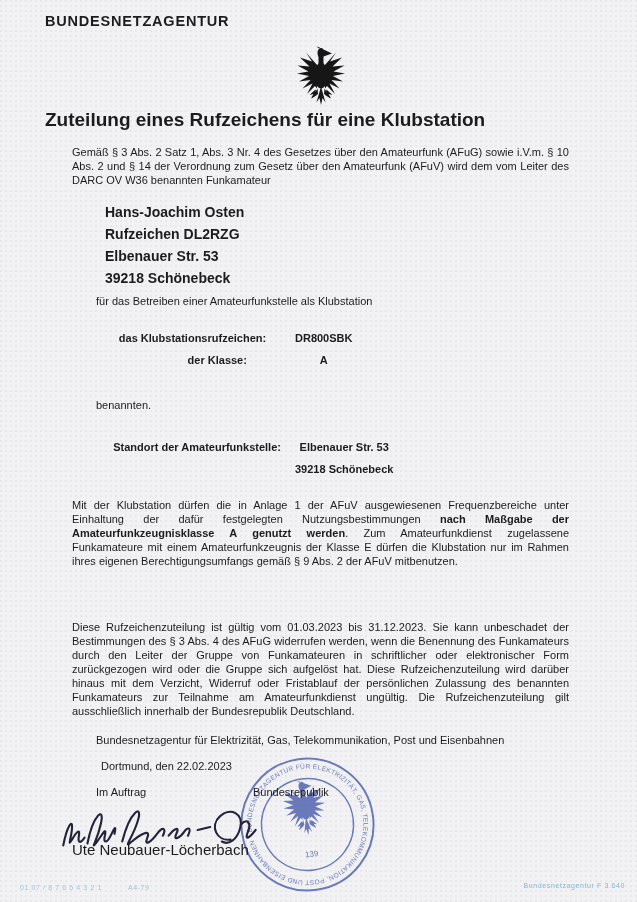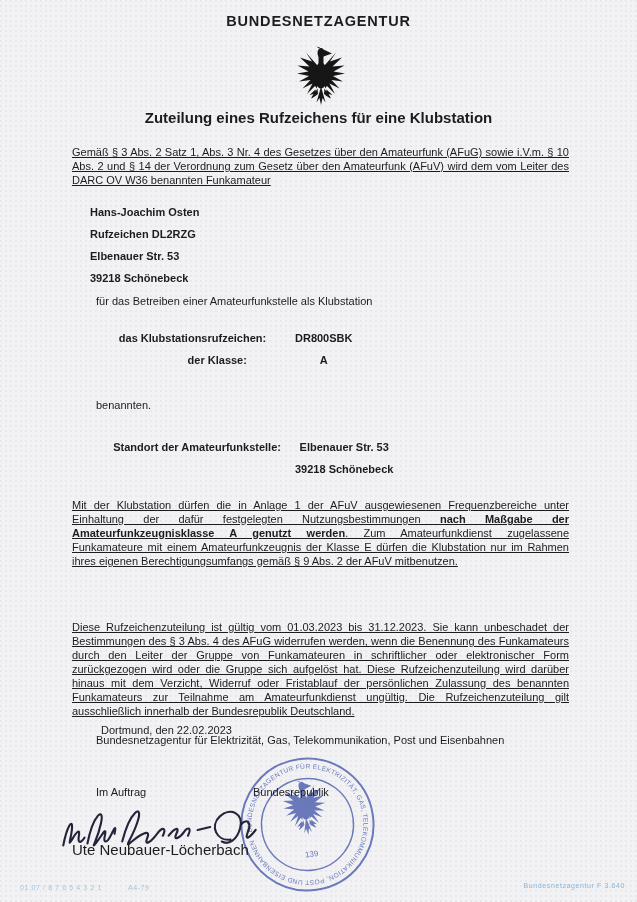--- a/index.html
+++ b/index.html
@@ -7,27 +7,27 @@
     position:relative; width:637px; height:902px; margin:0 auto;
     background:#f2f2f4; color:#1c1c1e; overflow:hidden;
     font-family:"Liberation Sans","DejaVu Sans",sans-serif;
   }
   .page::before{
     content:""; position:absolute; inset:0; pointer-events:none;
     background-image:radial-gradient(circle at 1px 1px, rgba(170,172,185,.14) 1px, transparent 1px);
     background-size:5px 5px;
   }
   .abs { position:absolute; }
-  .ctr { left:0; right:0; text-align:center; }
+  .ctr { left:0; right:0; text-align:left;padding-left:45px; }
   .hdr { top:13px; font-size:14.5px; font-weight:bold; letter-spacing:.8px; }
-  .doc-title { top:109px; font-size:15px; font-weight:bold; }
-  .para { left:72px; width:497px; font-size:11px; line-height:14px; text-align:justify;text-decoration:underline; }
+  .doc-title { top:109px; font-size:19px; font-weight:bold; }
+  .para { left:72px; width:497px; font-size:11px; line-height:14px; text-align:justify; }
   .line { left:72px; font-size:11px;margin-left:24px; }
   .b { font-weight:bold; }
-  .addr { left:90px; top:201px; font-size:11px; font-weight:bold; line-height:22px; }
+  .addr { left:105px; top:201px; font-size:14px; font-weight:bold; line-height:22px; }
   .tbl { left:90px; font-size:11px; font-weight:bold; line-height:22px;text-align:center; }
   .lbl { display:inline-block; width:205px; }
   .eagle-wrap { left:296px; top:46px; }
   .stamp-wrap { left:239px; top:756px; width:137px; height:137px; transform:rotate(-8deg); z-index:1; }
   .sig-wrap { left:56px; top:799px; z-index:3; }
   .dienststempel { left:253px; top:786px; font-size:11px; z-index:2; }
   .signer { left:72px; top:841px; font-size:15px; z-index:3; }
   .pfoot { font-size:7px; letter-spacing:.6px; }
   .pfoot-left  { left:20px; top:884px; color:#9ec6e0; }
   .pfoot-left .gap { margin-left:26px; }
@@ -100,21 +100,21 @@
 
   <div class="abs para" style="top:498px">
     <span>Mit der Klubstation dürfen die in Anlage 1 der AFuV ausgewiesenen Frequenzbereiche unter Einhaltung der dafür festgelegten Nutzungsbestimmungen </span><span class="b">nach Maßgabe der Amateurfunkzeugnisklasse A genutzt werden</span><span>. Zum Amateurfunkdienst zugelassene Funkamateure mit einem Amateurfunkzeugnis der Klasse E dürfen die Klubstation nur im Rahmen ihres eigenen Berechtigungsumfangs gemäß § 9 Abs. 2 der AFuV mitbenutzen.</span>
   </div>
 
 
   <div class="abs para" style="top:620px">Diese Rufzeichenzuteilung ist gültig vom 01.03.2023 bis 31.12.2023. Sie kann unbeschadet der Bestimmungen des § 3 Abs. 4 des AFuG widerrufen werden, wenn die Benennung des Funkamateurs durch den Leiter der Gruppe von Funkamateuren in schriftlicher oder elektronischer Form zurückgezogen wird oder die Gruppe sich aufgelöst hat. Diese Rufzeichenzuteilung wird darüber hinaus mit dem Verzicht, Widerruf oder Fristablauf der persönlichen Zulassung des benannten Funkamateurs zur Teilnahme am Amateurfunkdienst ungültig. Die Rufzeichenzuteilung gilt ausschließlich innerhalb der Bundesrepublik Deutschland.</div>
 
   <div class="abs line" style="top:734px">Bundesnetzagentur für Elektrizität, Gas, Telekommunikation, Post und Eisenbahnen</div>
 
-  <div class="abs line" style="top:724px; left:77px">Dortmund, den 22.02.2023</div>
+  <div class="abs line" style="top:760px; left:77px">Dortmund, den 22.02.2023</div>
 
   <div class="abs line" style="top:786px">Im Auftrag</div>
 
   <div class="abs dienststempel">Bundesrepublik</div>
 
   <div class="abs stamp-wrap">
     <svg viewBox="0 0 137 137" width="137" height="137" opacity="0.82">
       <circle cx="68.5" cy="68.5" r="66" fill="none" stroke="#4d5fad" stroke-width="2"></circle>
       <circle cx="68.5" cy="68.5" r="46" fill="none" stroke="#4d5fad" stroke-width="1.4"></circle>
       <defs>

